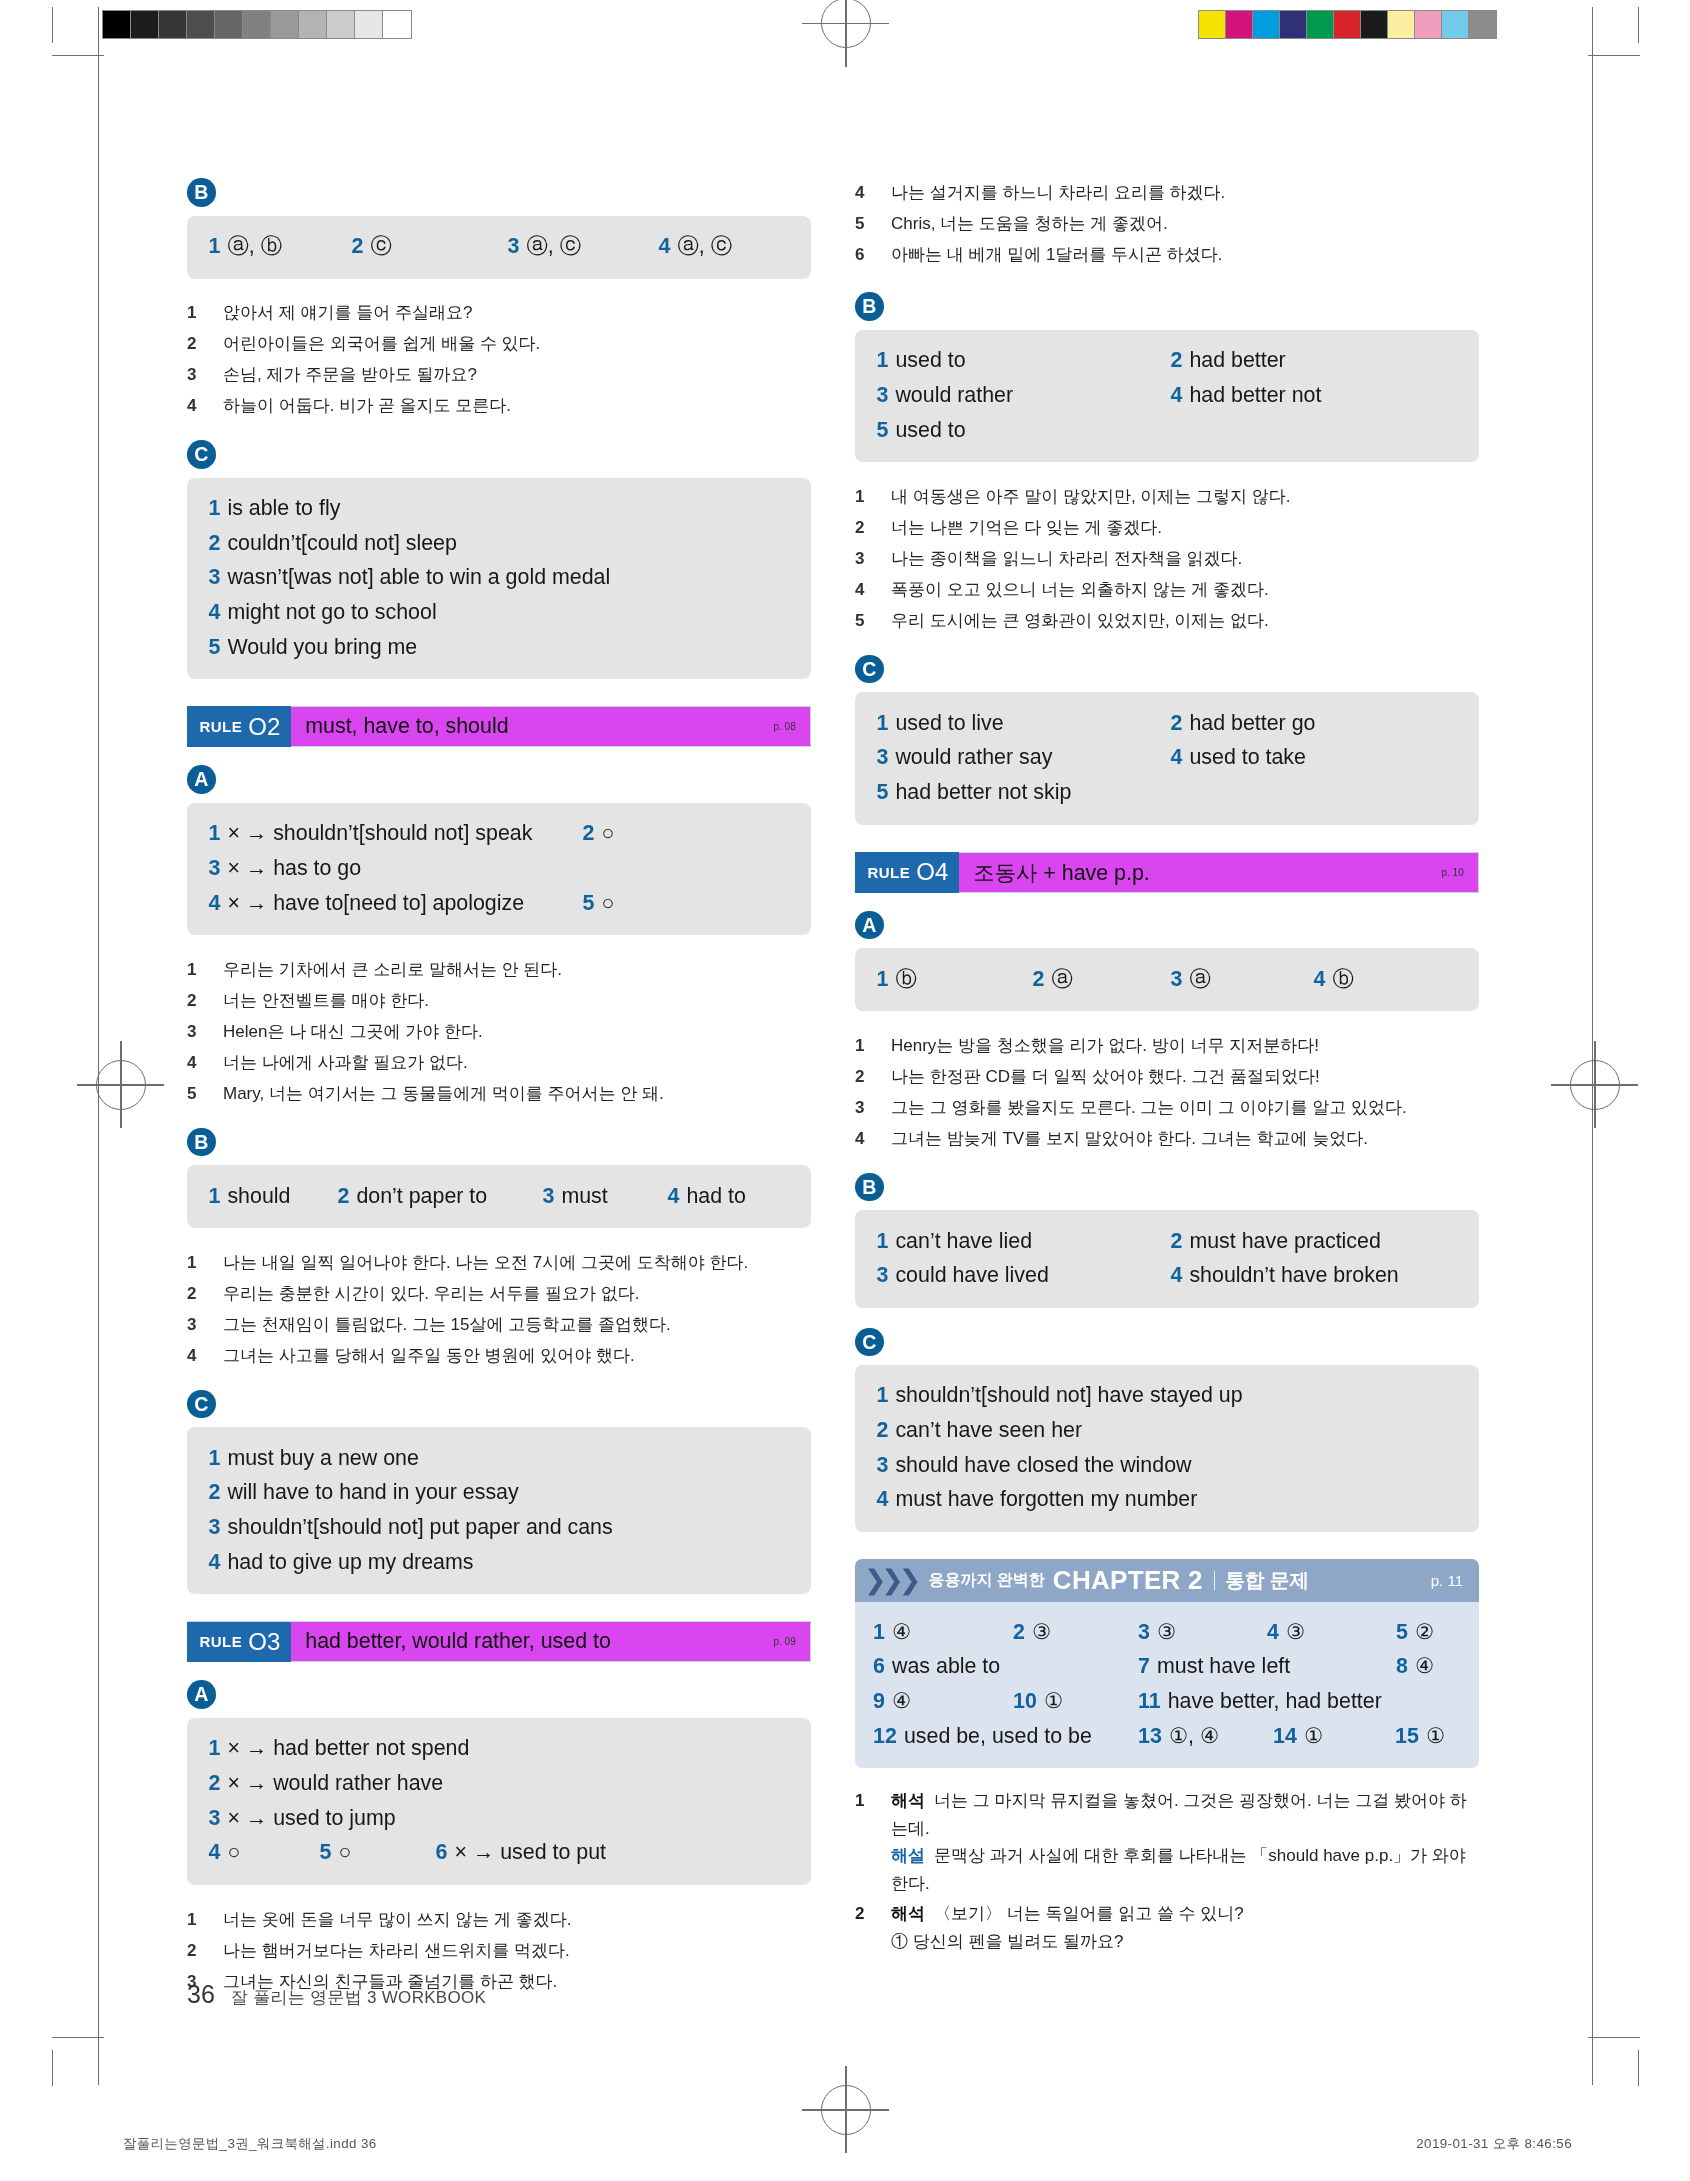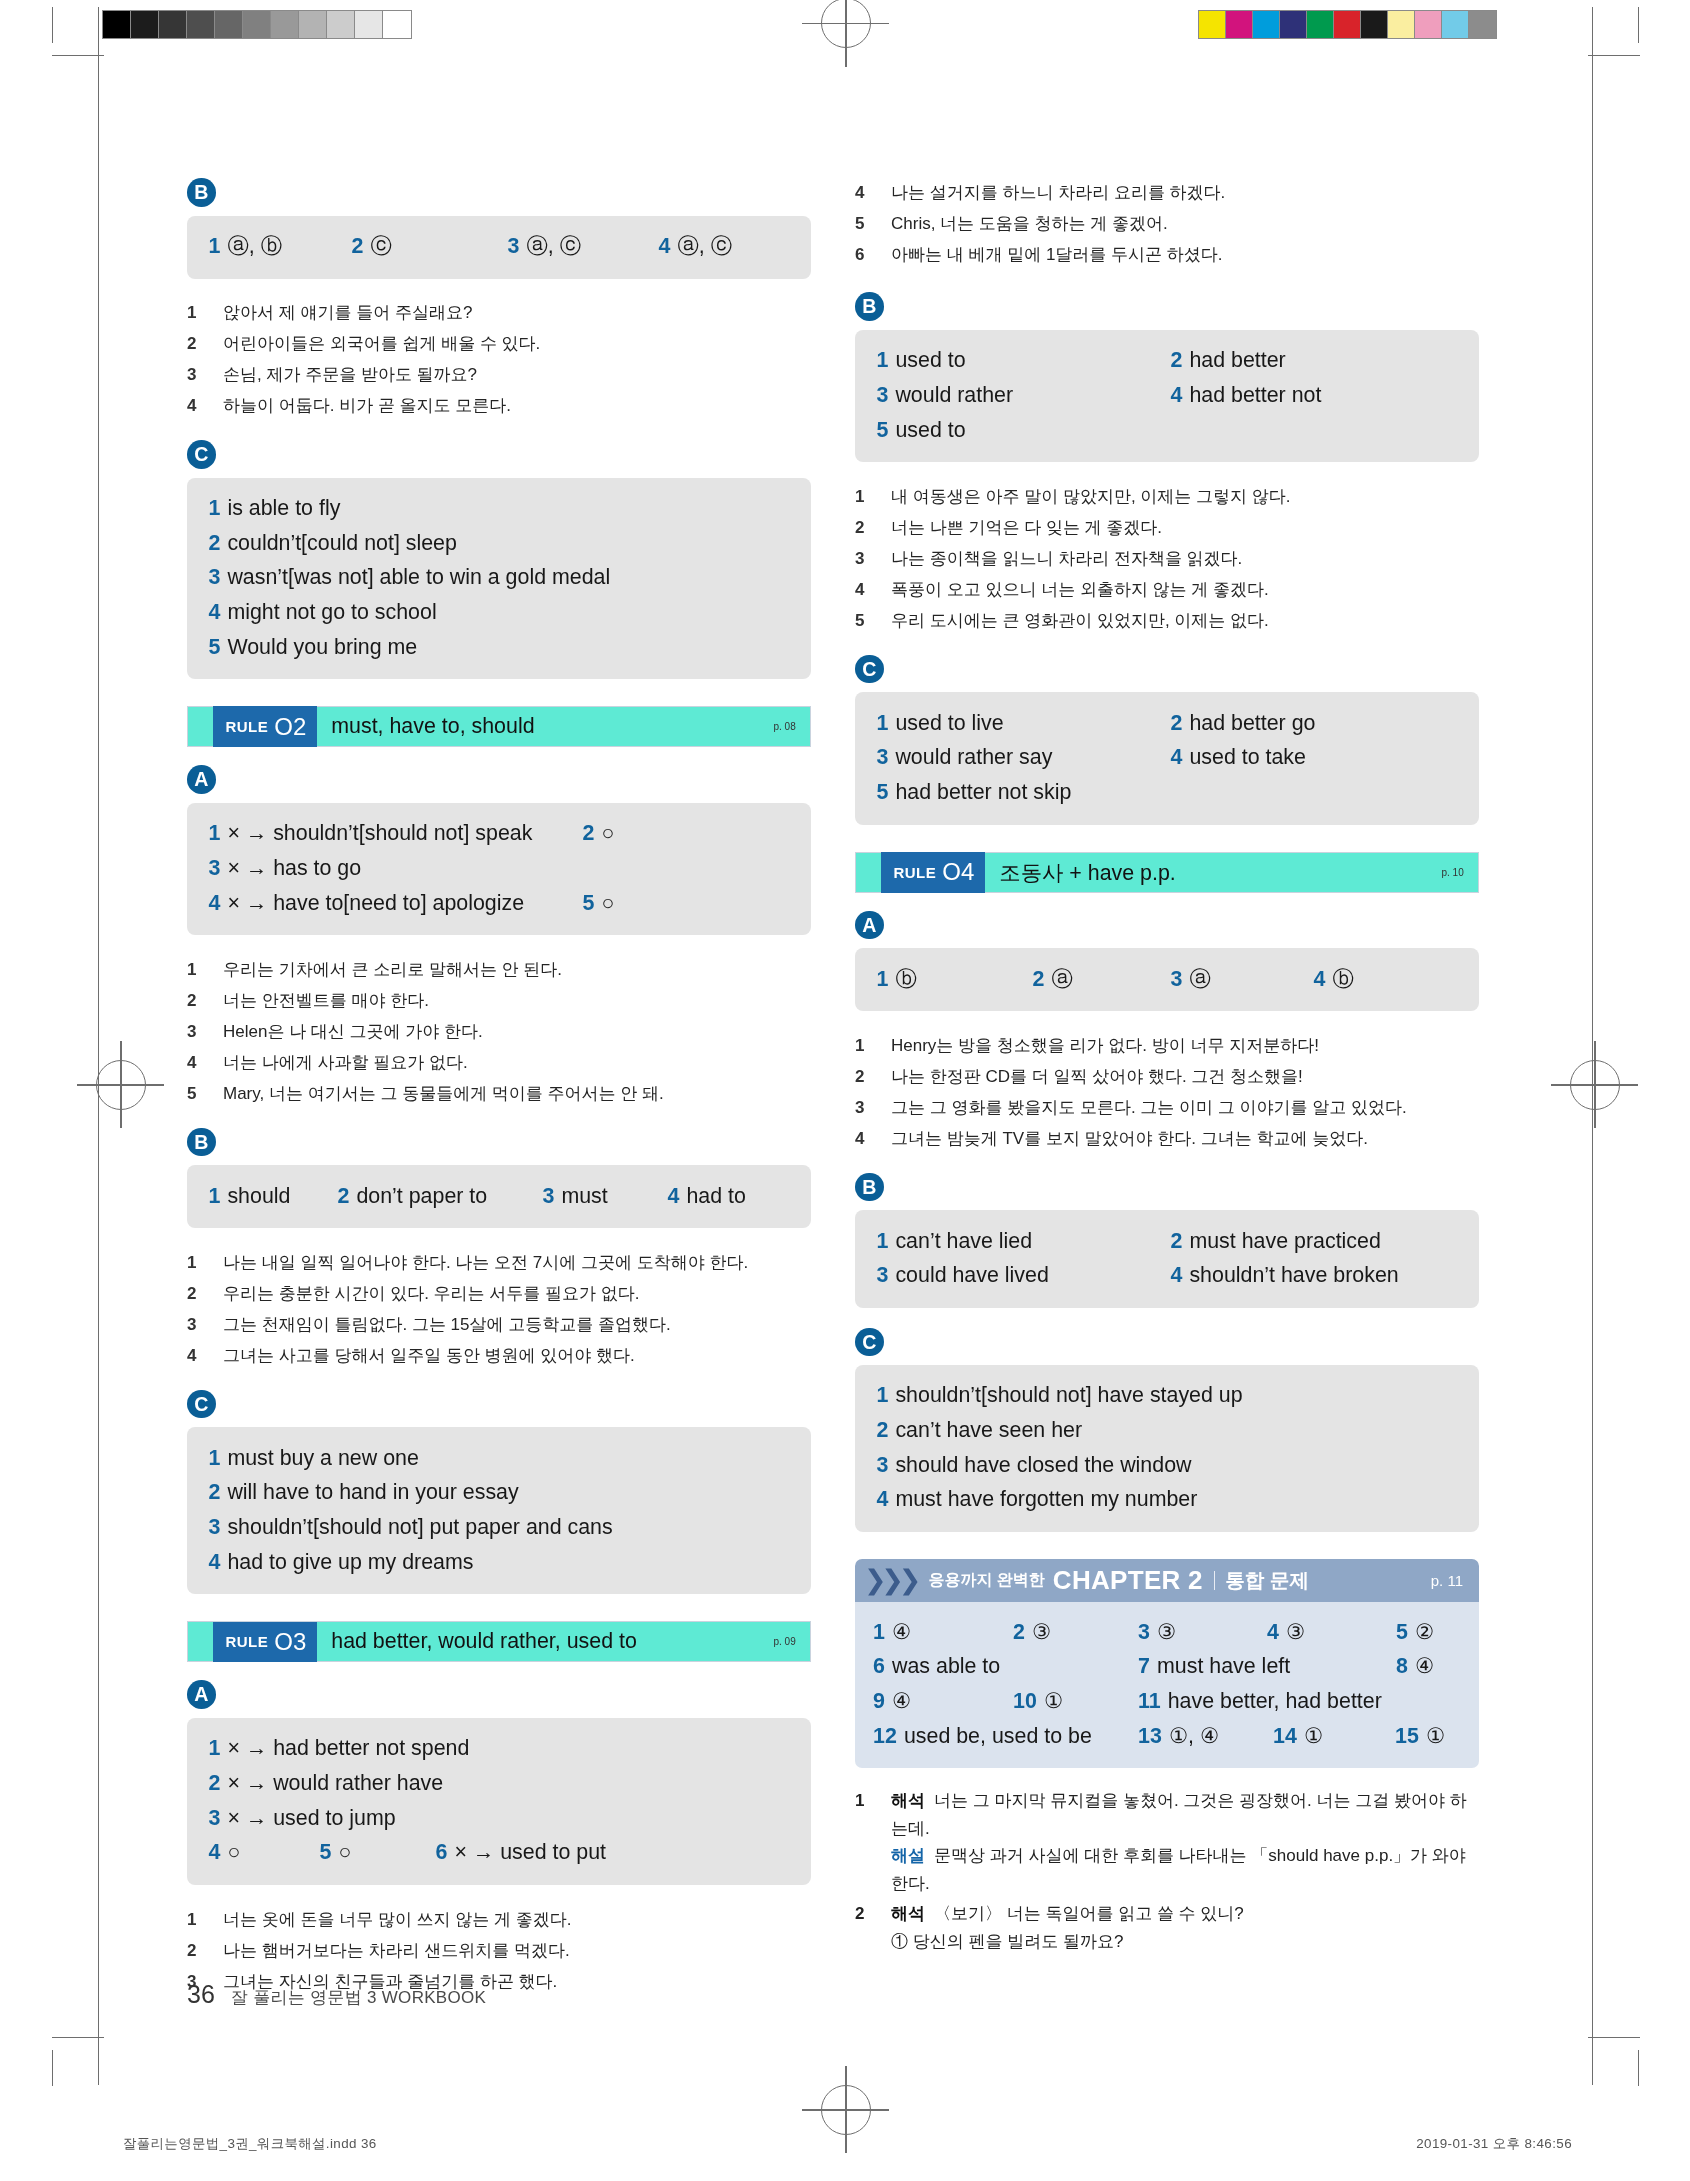--- a/index.html
+++ b/index.html
@@ -111,22 +111,21 @@
   .kitem .kt { flex: 1 1 auto; }
 
   
   .rule {
     display: flex;
     align-items: stretch;
     margin: 27px 0 18px 0;
     height: 41px;
     border: 0.9px solid #c9d3de;
     box-sizing: border-box;
-    background: #5eead4;
-    padding-left: 26px;
+    background: #d946ef;
   }
   .rule .tag {
     background: #1d69ab;
     color: #ffffff;
     display: flex;
     align-items: center;
     padding: 0 10.7px 0 12.5px;
     margin: -0.9px 0 -0.9px -0.9px;
     gap: 6.2px;
   }
@@ -702,21 +701,21 @@
         </span>
       </div>
     </div>
     <div class="klist">
       <div class="kitem">
         <span class="kn">1</span>
         <span class="kt">Henry는 방을 청소했을 리가 없다. 방이 너무 지저분하다!</span>
       </div>
       <div class="kitem">
         <span class="kn">2</span>
-        <span class="kt">나는 한정판 CD를 더 일찍 샀어야 했다. 그건 청소했을!</span>
+        <span class="kt">나는 한정판 CD를 더 일찍 샀어야 했다. 그건 품절되었다!</span>
       </div>
       <div class="kitem">
         <span class="kn">3</span>
         <span class="kt">그는 그 영화를 봤을지도 모른다. 그는 이미 그 이야기를 알고 있었다.</span>
       </div>
       <div class="kitem">
         <span class="kn">4</span>
         <span class="kt">그녀는 밤늦게 TV를 보지 말았어야 한다. 그녀는 학교에 늦었다.</span>
       </div>
     </div>

